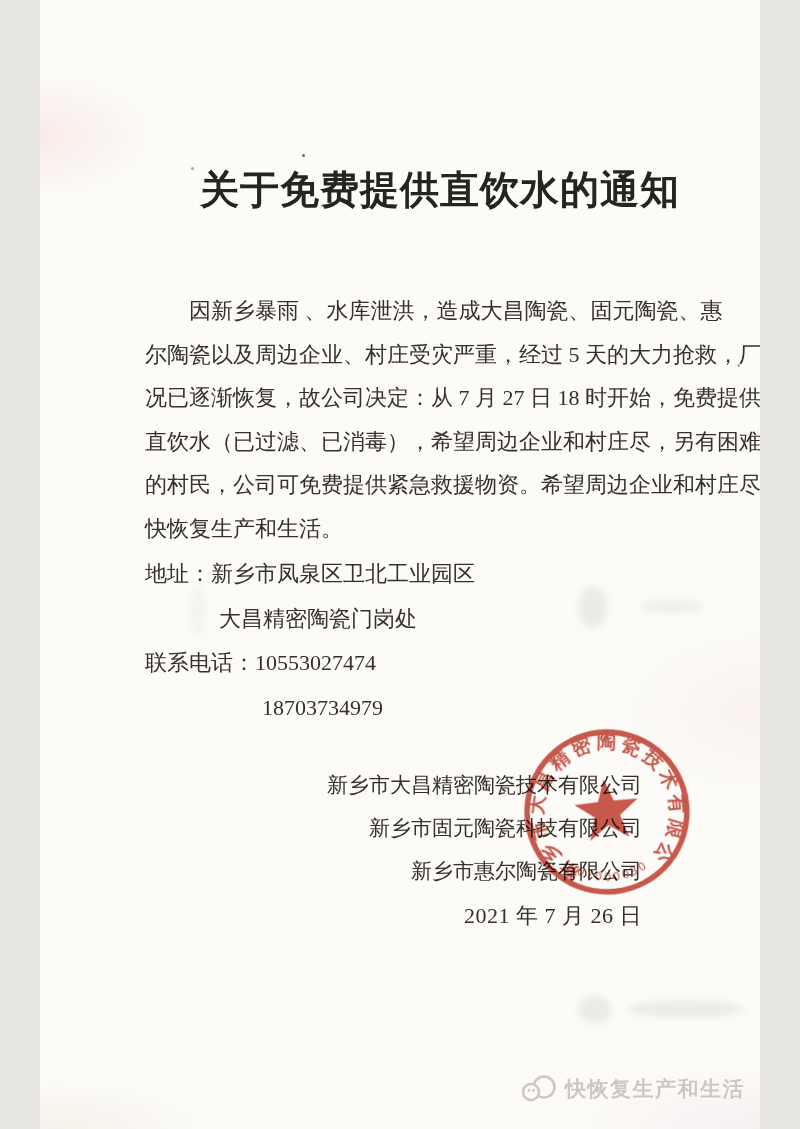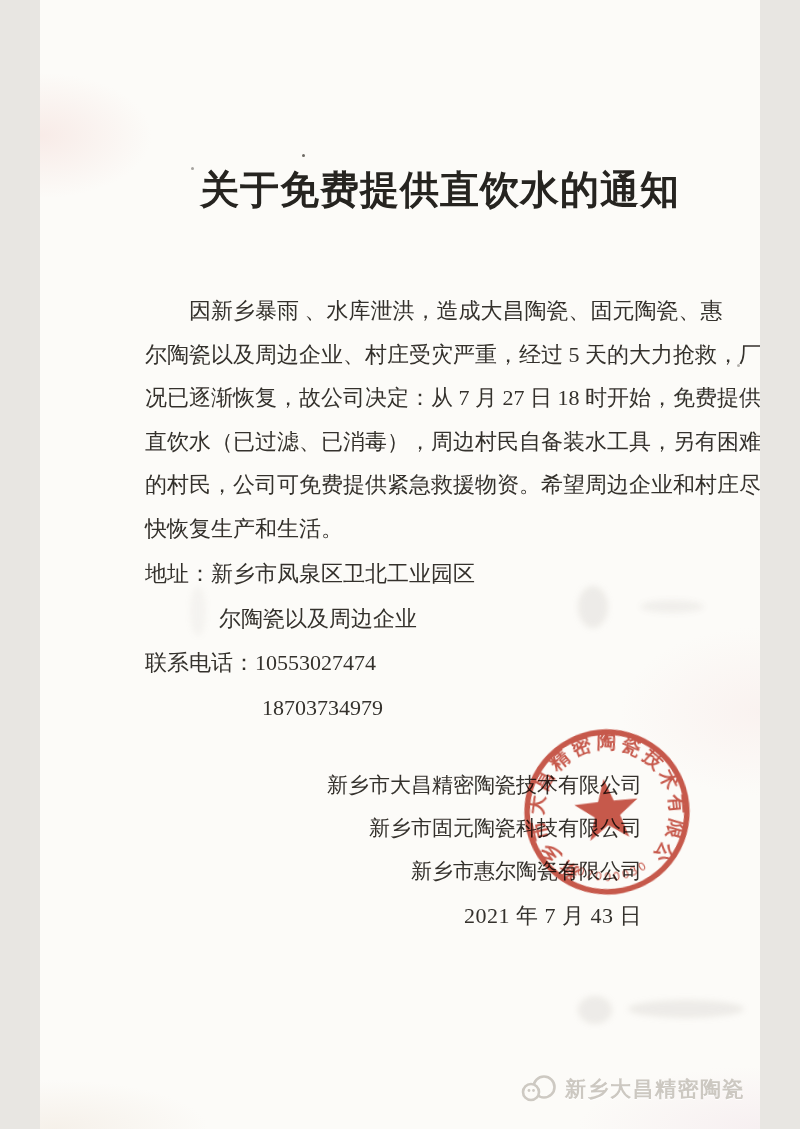--- a/index.html
+++ b/index.html
@@ -111,37 +111,37 @@
 
   <div class="speck" style="left:262px; top:154px;"></div>
   <div class="speck" style="left:151px; top:167px; opacity:.6;"></div>
   <div class="speck" style="left:697px; top:364px; opacity:.5;"></div>
   <div class="speck" style="left:765px; top:360px; opacity:.45;"></div>
 
   <div class="bodyblock">
     <p class="jl ind-para">因新乡暴雨 、水库泄洪，造成大昌陶瓷、固元陶瓷、惠</p>
     <p class="jl">尔陶瓷以及周边企业、村庄受灾严重，经过 5 天的大力抢救，厂</p>
     <p class="jl">况已逐渐恢复，故公司决定：从 7 月 27 日 18 时开始，免费提供</p>
-    <p class="jl">直饮水（已过滤、已消毒），周边村民自备装水工具，另有困难</p>
+    <p class="jl">直饮水（已过滤、已消毒），希望周边企业和村庄尽，另有困难</p>
     <p class="jl">的村民，公司可免费提供紧急救援物资。希望周边企业和村庄尽</p>
     <p class="ll">快恢复生产和生活。</p>
   </div>
 
   <div class="infoblock">
     <p class="ll">地址：新乡市凤泉区卫北工业园区</p>
-    <p class="ll ind-addr">尔陶瓷以及周边企业</p>
+    <p class="ll ind-addr">大昌精密陶瓷门岗处</p>
     <p class="ll">联系电话：10553027474</p>
     <p class="ll ind-phone">18703734979</p>
   </div>
 
   <div class="sigblock">
     <p>新乡市大昌精密陶瓷技术有限公司</p>
     <p>新乡市固元陶瓷科技有限公司</p>
     <p>新乡市惠尔陶瓷有限公司</p>
-    <p class="dateline">2021 年 7 月 43 日</p>
+    <p class="dateline">2021 年 7 月 26 日</p>
   </div>
 
   <div class="seal">
     <svg width="182" height="182" viewBox="0 0 180 180">
       <defs>
         <path id="sealArcTop" d="M 58.5 144.6 A 63 63 0 1 1 121.5 144.6" fill="none"></path>
         <path id="sealArcBottom" d="M 51 145.7 A 68 68 0 0 0 129 145.7" fill="none"></path>
       </defs>
       <circle cx="90" cy="90" r="79" fill="none" stroke="#bf3a2b" stroke-width="5.5"></circle>
       <polygon fill="#bf3a2b" points="90,57 97.8,79.3 121.4,79.8 102.6,94.1 109.4,116.7 90,103.2 70.6,116.7 77.4,94.1 58.6,79.8 82.2,79.3"></polygon>
@@ -160,16 +160,16 @@
   <div class="smudge" style="left:588px; top:1000px; width:116px; height:18px;"></div>
   <div class="smudge" style="left:150px; top:586px; width:16px; height:50px; opacity:.5;"></div>
 
   <div class="watermark">
     <svg width="38" height="30" viewBox="0 0 38 30">
       <circle cx="24" cy="13" r="10.5" fill="none" stroke="#cdc9c2" stroke-width="2.6"></circle>
       <circle cx="11" cy="18" r="8" fill="#fcfbf8" stroke="#cdc9c2" stroke-width="2.6"></circle>
       <circle cx="9" cy="16.5" r="1.4" fill="#cdc9c2"></circle>
       <circle cx="13.5" cy="16.5" r="1.4" fill="#cdc9c2"></circle>
     </svg>
-    <span>新乡大昌精密陶瓷</span>
+    <span>快恢复生产和生活</span>
   </div>
 
 </div>
 
 </body></html>

